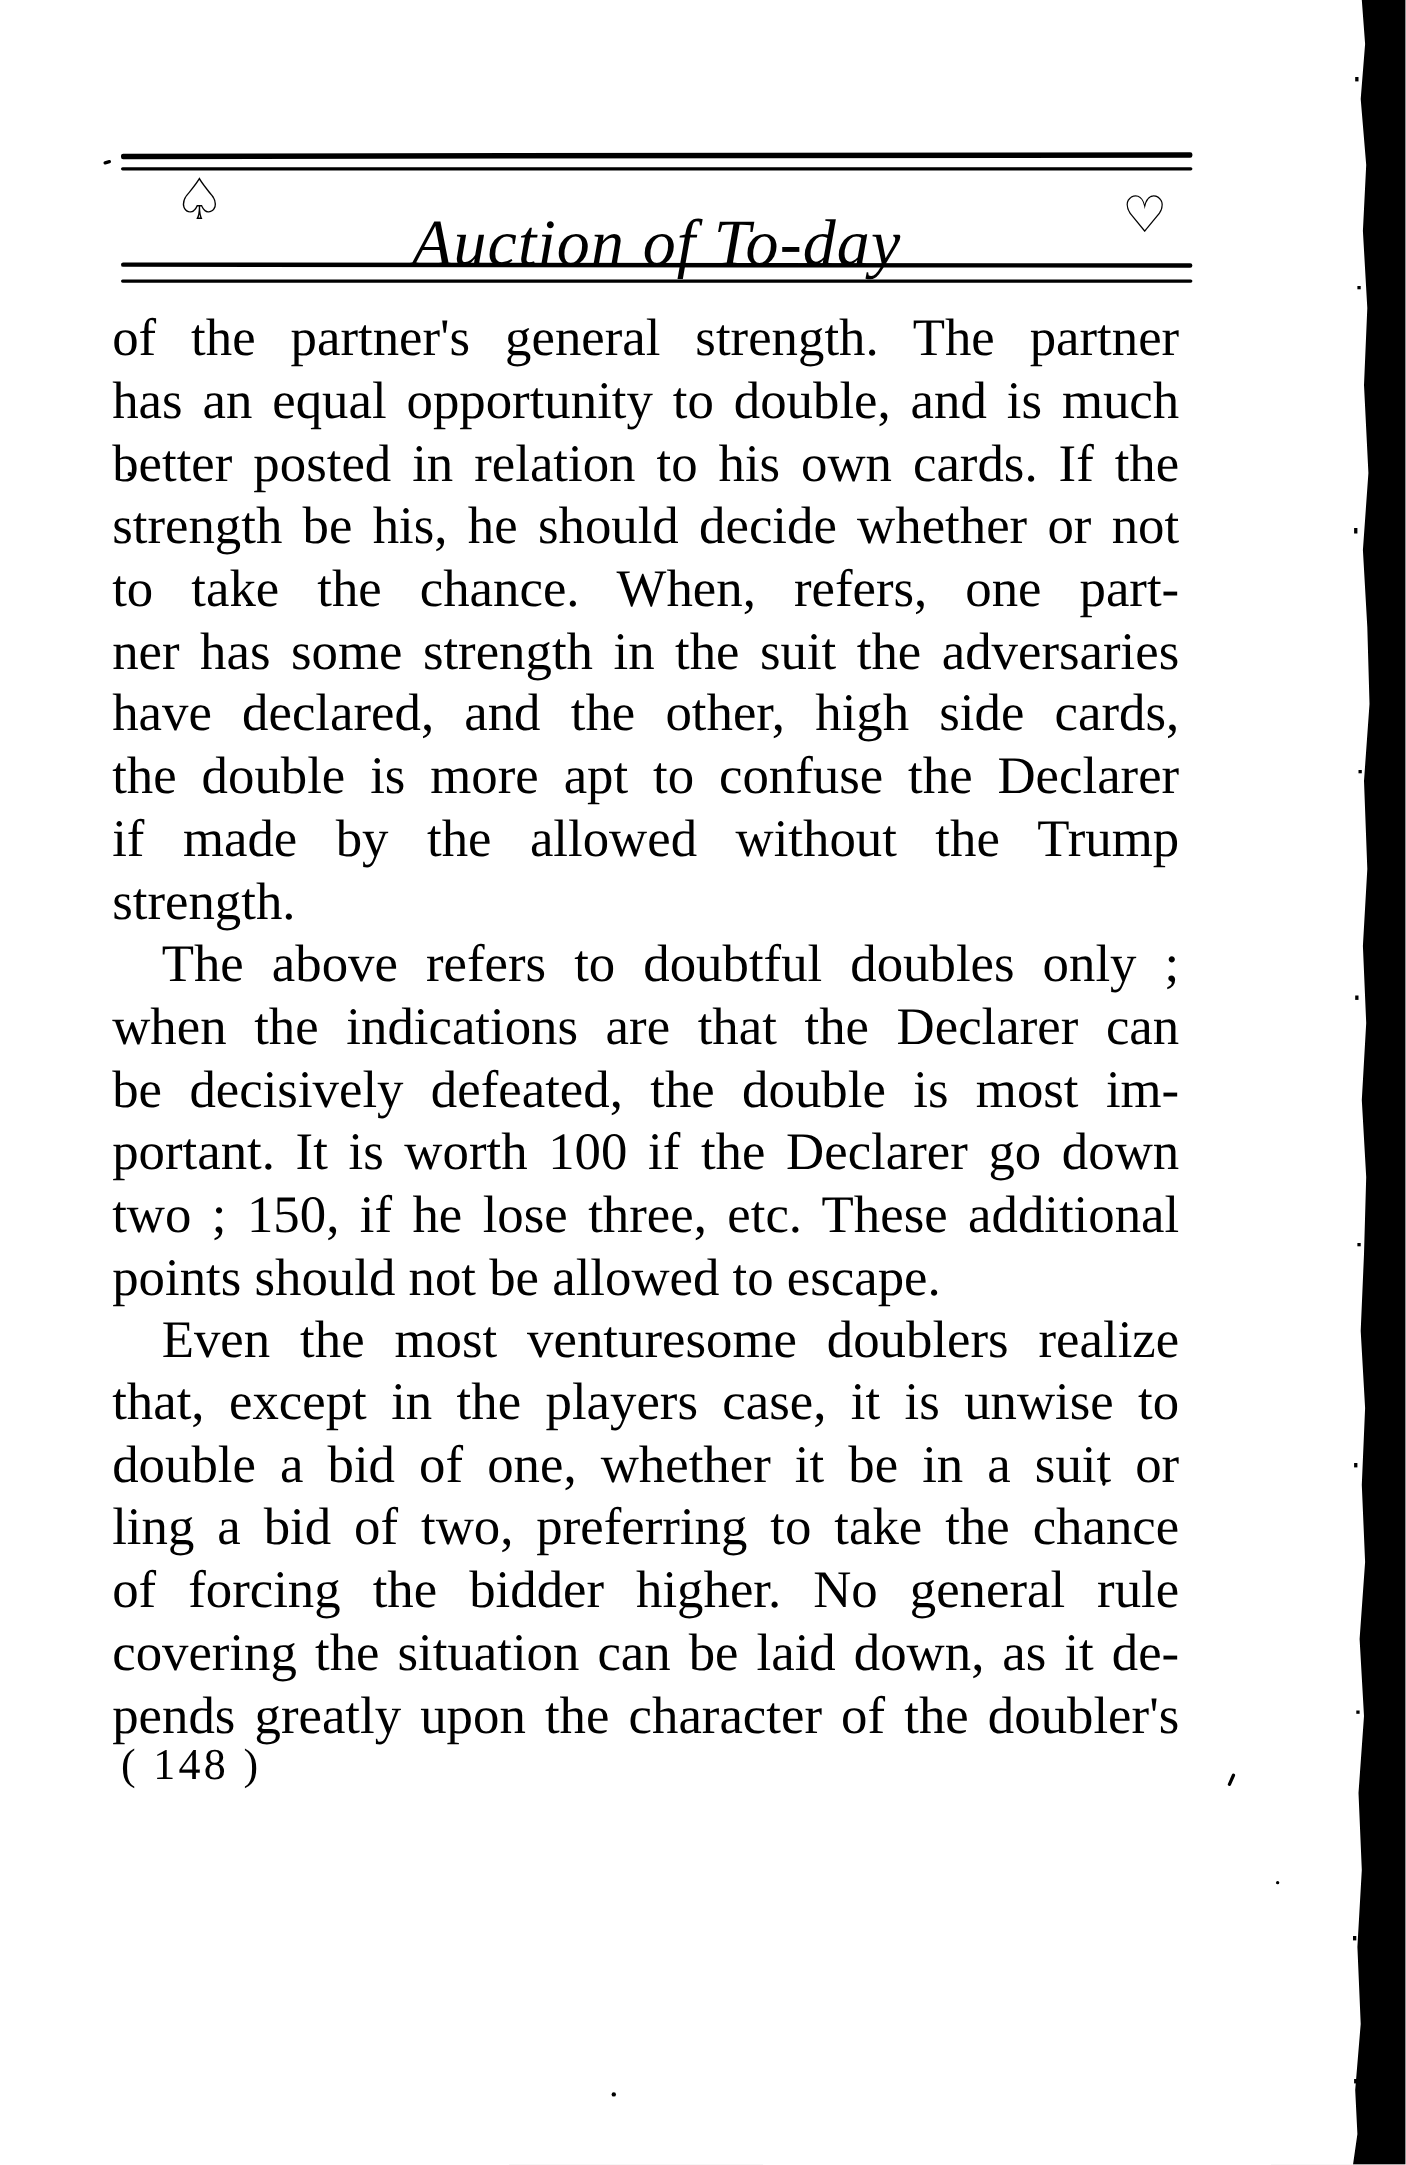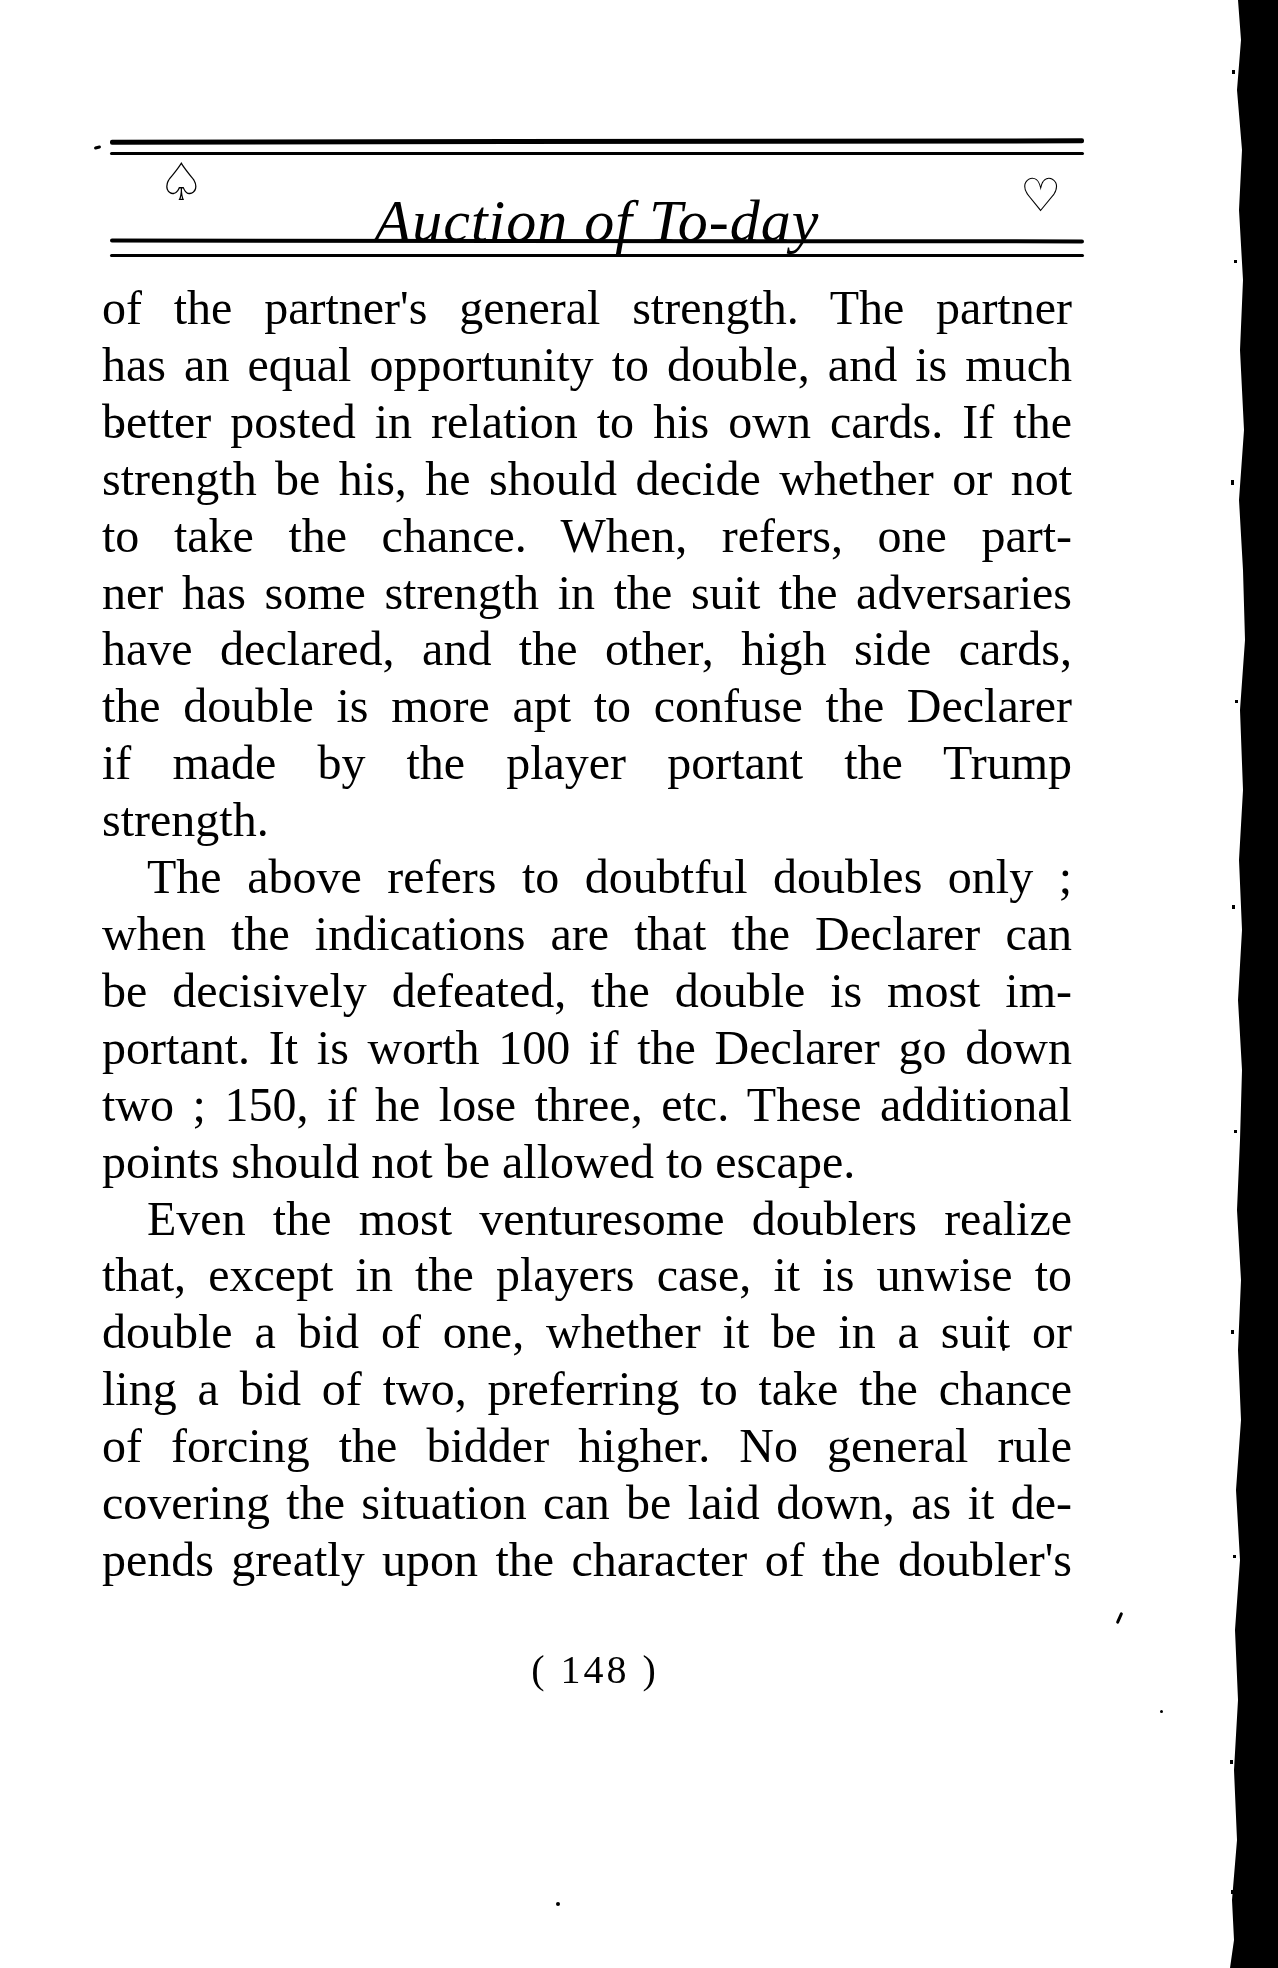--- a/index.html
+++ b/index.html
@@ -45,22 +45,22 @@
     font-size:48px;line-height:56.9px;
   }
   .line{
     text-align:justify;
     text-align-last:justify;
   }
   .line.indent{padding-left:45px;}
   .line.para-end{text-align-last:left;}
 
   .page-number{
-    position:absolute;left:110px;top:1642px;width:970px;
-    text-align:center;
+    position:absolute;left:110px;top:1576px;width:970px;
+    text-align:left;
     font-size:40px;line-height:56px;
     letter-spacing:3px;
   }
 
   
   .edge{position:absolute;top:0;right:0;width:48px;height:1968px;}
 
   
   .speck{position:absolute;background:var(--ink);border-radius:50%;}
   .sp1{left:94px;top:146px;width:7px;height:3px;border-radius:2px;transform:rotate(-15deg);}
@@ -87,21 +87,21 @@
 
   <div class="body">
       <div class="line">of the partner's general strength. The partner</div>
       <div class="line">has an equal opportunity to double, and is much</div>
       <div class="line">better posted in relation to his own cards. If the</div>
       <div class="line">strength be his, he should decide whether or not</div>
       <div class="line">to take the chance. When, refers, one part-</div>
       <div class="line">ner has some strength in the suit the adversaries</div>
       <div class="line">have declared, and the other, high side cards,</div>
       <div class="line">the double is more apt to confuse the Declarer</div>
-      <div class="line">if made by the player portant the Trump</div>
+      <div class="line">if made by the allowed without the Trump</div>
       <div class="line para-end">strength.</div>
       <div class="line indent">The above refers to doubtful doubles only ;</div>
       <div class="line">when the indications are that the Declarer can</div>
       <div class="line">be decisively defeated, the double is most im-</div>
       <div class="line">portant. It is worth 100 if the Declarer go down</div>
       <div class="line">two ; 150, if he lose three, etc. These additional</div>
       <div class="line para-end">points should not be allowed to escape.</div>
       <div class="line indent">Even the most venturesome doublers realize</div>
       <div class="line">that, except in the players case, it is unwise to</div>
       <div class="line">double a bid of one, whether it be in a suit or</div>

